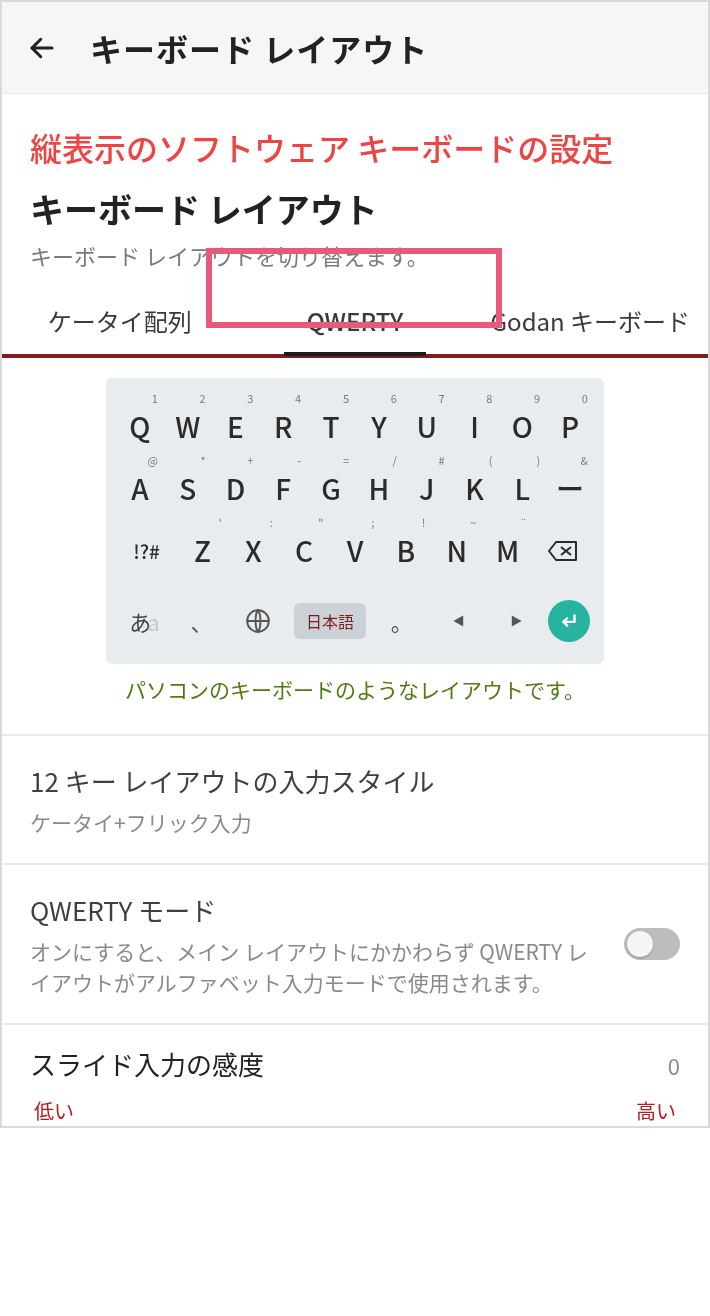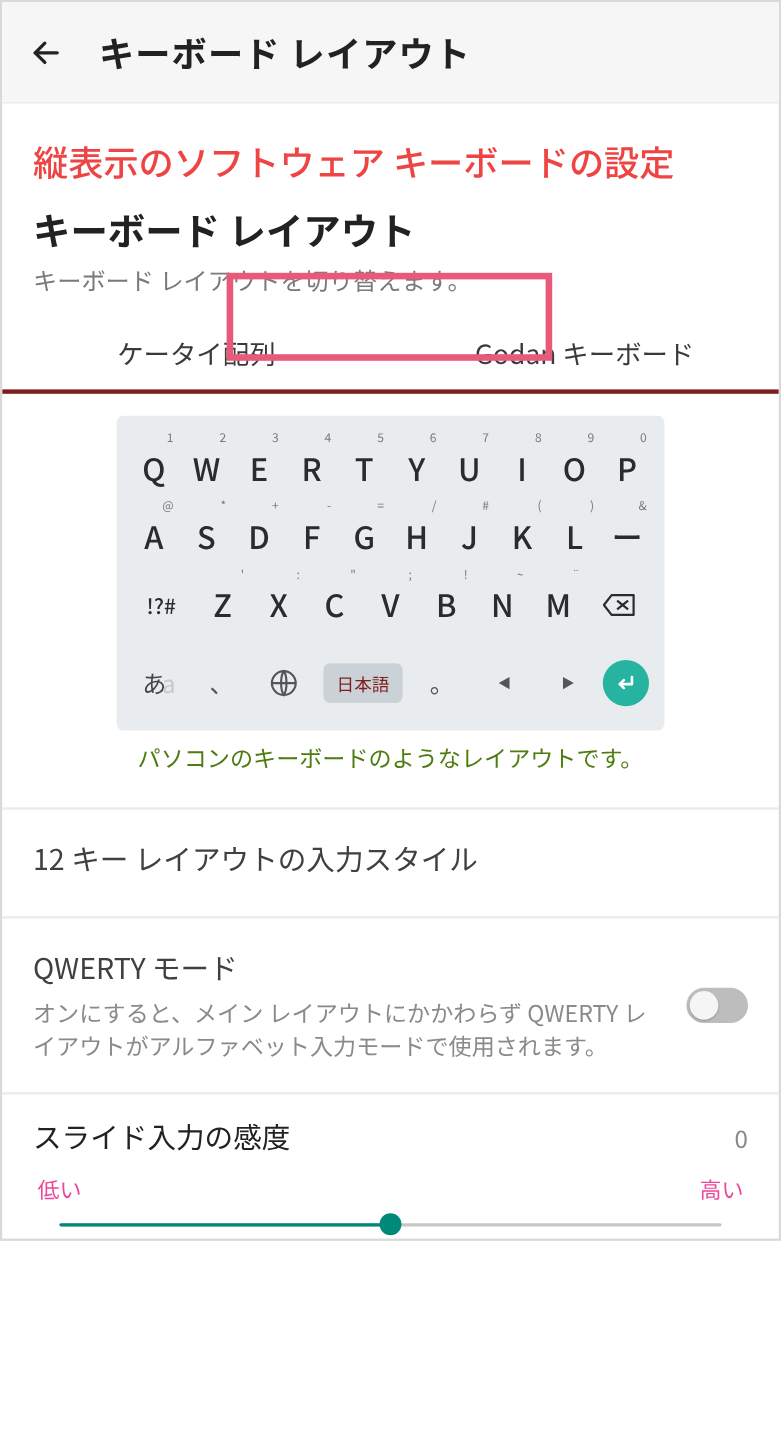--- a/index.html
+++ b/index.html
@@ -48,21 +48,21 @@
 
   
   .switch { width: 56px; height: 32px; background: #bdbdbd; border-radius: 16px; position: relative; flex: none; }
   .switch-knob { width: 26px; height: 26px; background: #f5f5f5; border-radius: 50%; position: absolute; top: 3px; left: 3px; box-shadow: 0 1px 2px rgba(0,0,0,0.25); }
 
   
   .slider-row { padding: 20px 28px 28px 28px; }
   .slider-header { display: flex; justify-content: space-between; align-items: baseline; }
   .slider-title { font-size: 26px; }
   .slider-val { font-size: 22px; color: #8a8a8a; }
-  .slider-labels { display: flex; justify-content: space-between; font-size: 20px; color: #ec4899; margin-top: 14px; padding: 0 4px; }
+  .slider-labels { display: flex; justify-content: space-between; font-size: 20px; color: #b91c1c; margin-top: 14px; padding: 0 4px; }
   .slider-track { position: relative; height: 36px; margin: 0 24px; }
   .track-bg { position: absolute; top: 17px; left: 0; right: 0; height: 3px; background: #c7c7c7; border-radius: 2px; }
   .track-fill { position: absolute; top: 17px; left: 0; height: 3px; background: #00897b; border-radius: 2px; }
   .thumb { position: absolute; top: 8px; width: 20px; height: 20px; background: #00897b; border-radius: 50%; transform: translateX(-50%); }
 
   .a-hint { color: #c8c8c8; font-size: 22px; margin-left: -4px; }
 </style>
 </head>
 <body>
 
@@ -79,20 +79,21 @@
   </div>
 
   <div class="section">
     <div class="section-eyebrow">縦表示のソフトウェア キーボードの設定</div>
     <div class="section-title">キーボード レイアウト</div>
     <div class="section-sub">キーボード レイアウトを切り替えます。</div>
   </div>
 
   <div class="tabs" style="position:relative;">
     <div class="tab">ケータイ配列</div>
+    <div class="tab active">QWERTY</div>
     <div class="tab">Godan キーボード</div>
   </div>
 
   <div class="highlight-box" style="top:246px; left:204px; width:296px; height:80px;"></div>
 
   <div class="kbd-wrap" style="margin-top:14px;">
     <div class="kbd">
       <div class="kbd-row" id="kbd-row1">
           <div class="key"><span class="sup">1</span><span>Q</span></div>
           <div class="key"><span class="sup">2</span><span>W</span></div>
@@ -180,20 +181,21 @@
       </div>
     </div>
     <div class="kbd-caption">パソコンのキーボードのようなレイアウトです。</div>
   </div>
 
   <div class="divider" style="margin-top:18px;"></div>
 
   <div class="setting">
     <div class="setting-text">
       <div class="setting-title">12 キー レイアウトの入力スタイル</div>
+      <div class="setting-sub">ケータイ+フリック入力</div>
     </div>
   </div>
   <div class="divider"></div>
 
   <div class="setting">
     <div class="setting-text">
       <div class="setting-title">QWERTY モード</div>
       <div class="setting-sub">オンにすると、メイン レイアウトにかかわらず QWERTY レイアウトがアルファベット入力モードで使用されます。</div>
     </div>
     <div class="switch">

